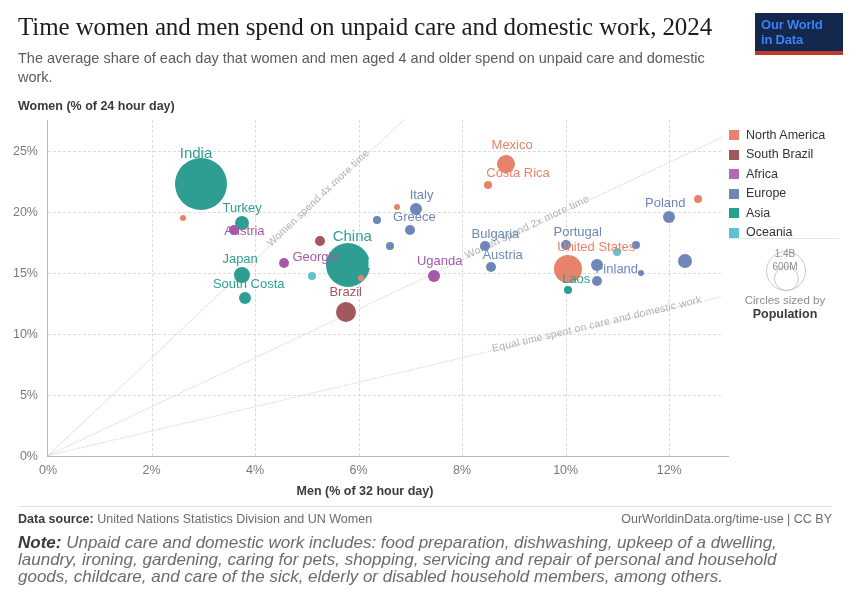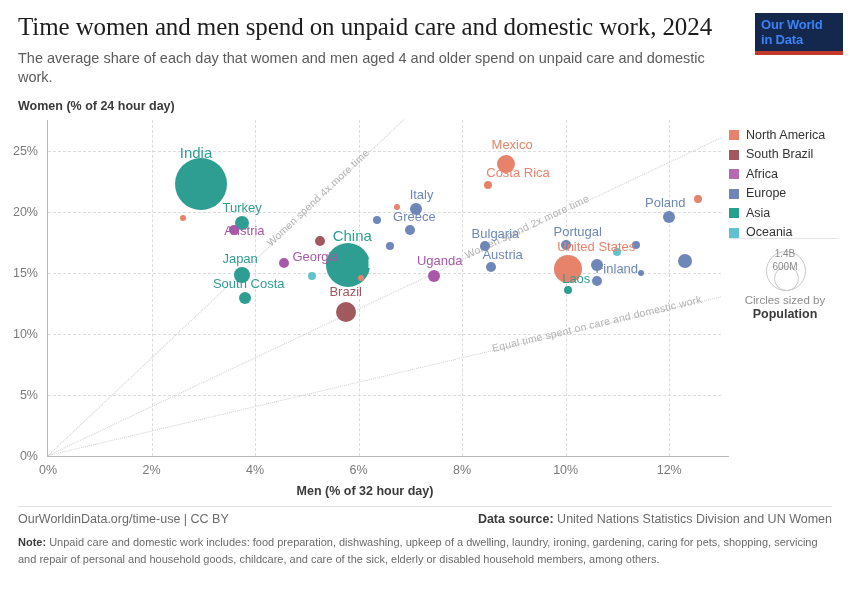--- a/index.html
+++ b/index.html
@@ -92,21 +92,21 @@
   .size-lbl-2{top:18px;}
   .sized-by{font-size:11.5px;color:#8c8c8c;margin-top:2px;line-height:14px;}
   .sized-by strong{display:block;color:#3b3b3b;font-size:12.5px;font-weight:700;}
 
   
   .footer{position:absolute;left:18px;top:512px;width:814px;}
   .footer-rule{position:absolute;left:0;top:-6px;width:814px;height:1px;background:#e0e0e0;}
   .footer-line1{display:flex;justify-content:space-between;font-size:12.5px;color:#6b6b6b;}
   .footer-line1 b{color:#3b3b3b;font-weight:700;}
   .footer-note{
-    margin-top:8px;font-size:11px;line-height:17px;color:#6b6b6b;max-width:812px;
+    margin-top:8px;font-size:17px;line-height:17px;color:#6b6b6b;max-width:812px;font-style:italic;
   }
   .footer-note b{color:#3b3b3b;font-weight:700;}
 </style>
 </head>
 <body>
 
 <div class="page">
 
   <div class="header">
     <h1 class="title">Time women and men spend on unpaid care and domestic work, 2024</h1>
@@ -250,25 +250,25 @@
     </div>
     <div class="sized-by">
       <span>Circles sized by</span>
       <strong>Population</strong>
     </div>
   </div>
 
   <div class="footer">
     <div class="footer-rule"></div>
     <div class="footer-line1">
-      <div>OurWorldinData.org/time-use | CC BY</div>
       <div>
         <b>Data source:</b>
         <span>United Nations Statistics Division and UN Women</span>
       </div>
+      <div>OurWorldinData.org/time-use | CC BY</div>
     </div>
     <div class="footer-note">
       <b>Note:</b>
       <span>Unpaid care and domestic work includes: food preparation, dishwashing, upkeep of a dwelling, laundry, ironing, gardening, caring for pets, shopping, servicing and repair of personal and household goods, childcare, and care of the sick, elderly or disabled household members, among others.</span>
     </div>
   </div>
 
 </div>
 
 </body></html>

